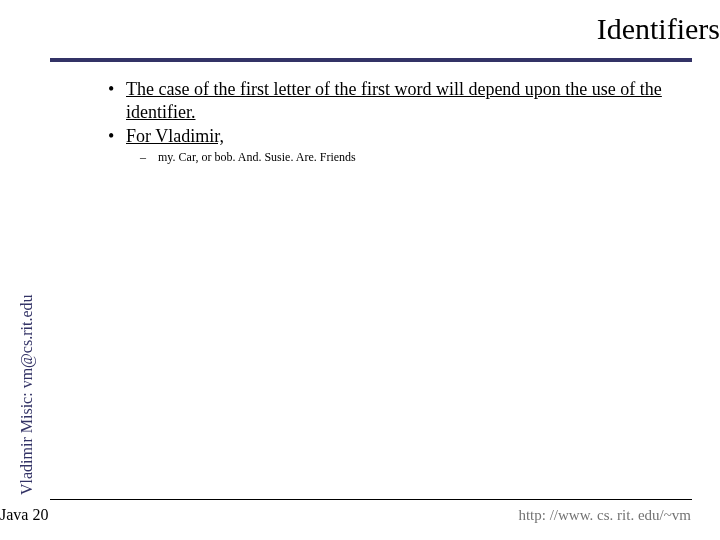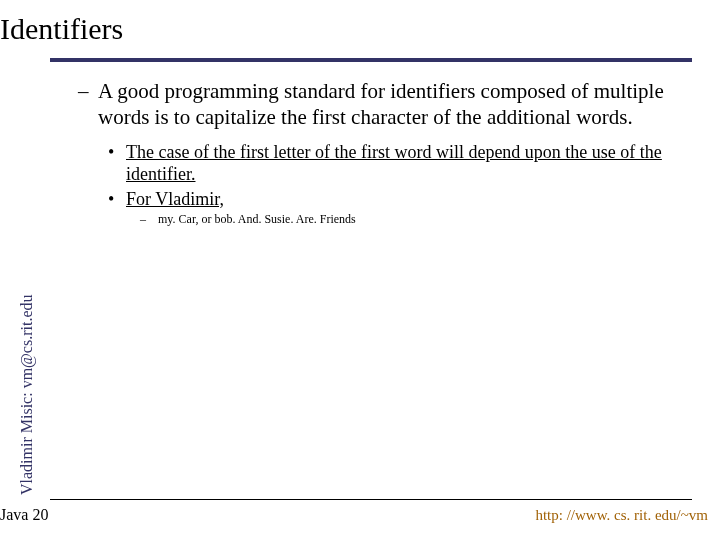--- a/index.html
+++ b/index.html
@@ -10,21 +10,21 @@
     font-family: "Times New Roman", Times, serif;
     position: relative;
     overflow: hidden;
   }
   .slide {
     width: 720px;
     height: 540px;
     position: relative;
   }
   .title {
-    text-align: left;
+    text-align: right;
     font-size: 30px;
     font-weight: normal;
     padding-top: 12px;
     color: #000;
   }
   .title-underline {
     position: absolute;
     top: 58px;
     left: 50px;
     right: 28px;
@@ -101,35 +101,34 @@
     bottom: 16px;
     left: 0;
     right: 0;
     text-align: left;
     font-size: 16px;
     color: #000;
   }
   .footer-right {
     position: absolute;
     bottom: 16px;
-    right: 12px;
+    right: 29px;
     font-size: 15px;
-    color: #a16207;
+    color: #737373;
   }
 </style>
 </head>
 <body>
 
 <div class="slide">
 
   <div class="title">Identifiers</div>
   <div class="title-underline"></div>
 
   <div class="content">
-    <div class="level1">A good programming standard for identifiers composed of multiple words is to capitalize the first character of the additional words.</div>
     <div class="level2">The case of the first letter of the first word will depend upon the use of the identifier.</div>
     <div class="level2">For Vladimir,</div>
     <div class="level3">my. Car, or bob. And. Susie. Are. Friends</div>
   </div>
 
   <div class="sidebar-text">Vladimir Misic: vm@cs.rit.edu</div>
 
   <div class="footer-line"></div>
   <div class="footer-center">Java 20</div>
   <div class="footer-right">http: //www. cs. rit. edu/~vm</div>

